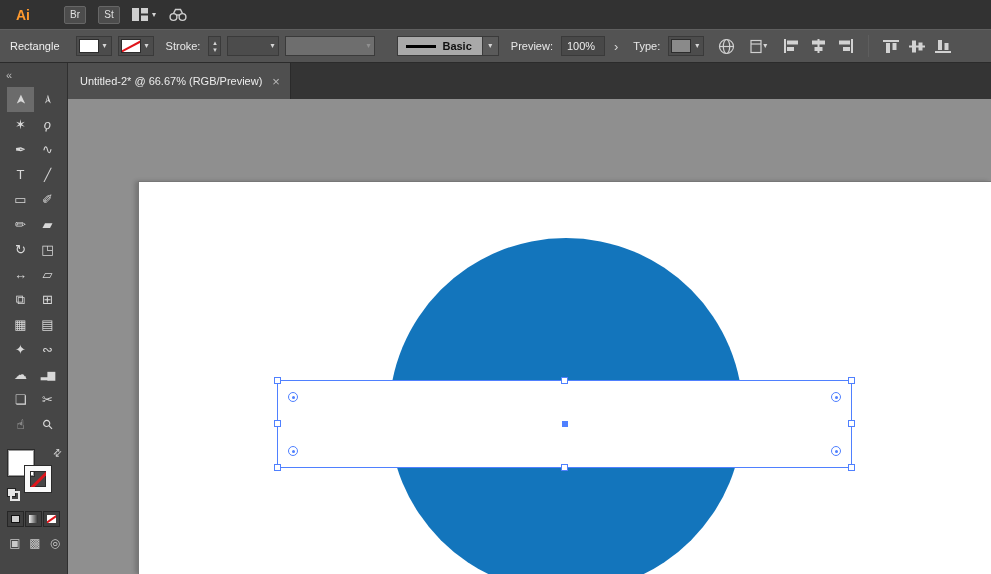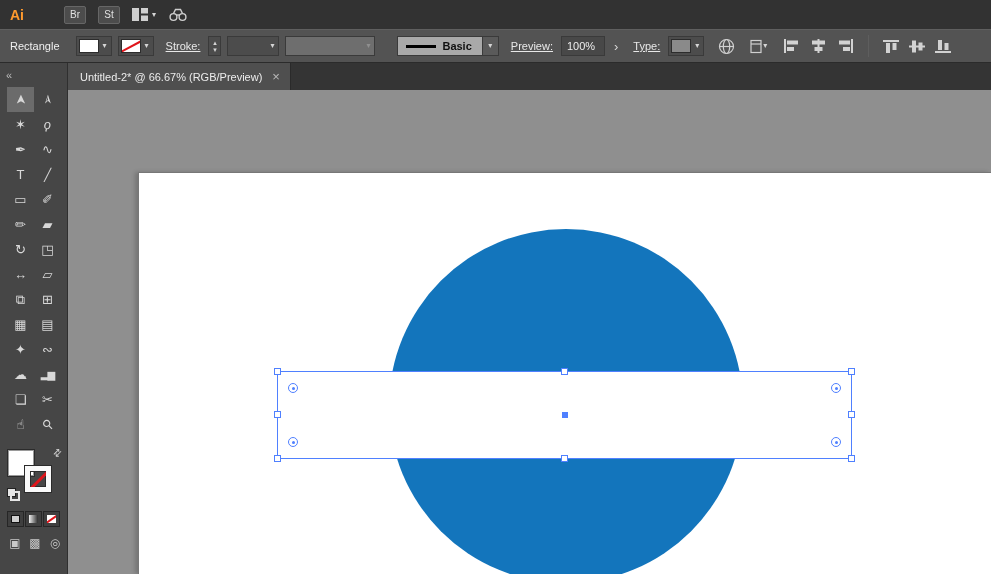--- a/index.html
+++ b/index.html
@@ -9,21 +9,21 @@
     --none-red:#E0151B;
   }
   *{margin:0;padding:0;box-sizing:border-box;}
   html,body{width:991px;height:574px;overflow:hidden;}
   body{font-family:"Liberation Sans","DejaVu Sans",sans-serif;background:#323232;font-size:12px;
        -webkit-font-smoothing:antialiased;}
   .app{width:991px;height:574px;display:flex;flex-direction:column;}
 
   
   .menubar{height:29px;background:#323232;display:flex;align-items:center;flex:0 0 auto;}
-  .logo{width:30px;text-align:center;font-weight:bold;font-size:14px;color:var(--logo-orange);padding-left:4px;}
+  .logo{width:30px;text-align:right;font-weight:bold;font-size:14px;color:var(--logo-orange);padding-left:4px;}
   .menus{display:flex;align-items:center;height:100%;}
   .menu-item{padding:0 10px;color:#e4e4e4;line-height:29px;cursor:default;}
   .mb-right{display:flex;align-items:center;gap:12px;margin-left:34px;}
   .badge{width:22px;height:18px;background:#4c4c4c;border:1px solid #666;color:#e0e0e0;
          font-size:10px;display:flex;align-items:center;justify-content:center;border-radius:2px;}
   .ws{display:flex;align-items:center;gap:4px;color:#cfcfcf;}
   .caret{font-size:8px;color:#d5d5d5;line-height:1;}
   .icon-svg{display:block;}
 
   
@@ -31,21 +31,21 @@
               display:flex;align-items:center;padding-left:10px;gap:6px;flex:0 0 auto;font-size:11px;}
   .ctx{color:#f0f0f0;margin-right:10px;}
   .sep{width:1px;height:22px;background:#464646;border-right:1px solid #5e5e5e;margin:0 4px;}
   .combo{display:flex;align-items:center;gap:0;border:1px solid #3a3a3a;background:#4c4c4c;height:20px;padding:0 0 0 2px;}
   .combo .caret{padding:0 4px;}
   .sw{width:20px;height:14px;border:1px solid #2c2c2c;}
   .fillsw{background:#fff;}
   .strokesw{background:#fff;position:relative;overflow:hidden;}
   .slash2{position:absolute;left:-3px;top:5px;width:26px;height:2px;background:var(--none-red);transform:rotate(-28deg);}
   .stylesw{background:#8a8a8a;}
-  .linklabel{color:#e8e8e8;text-decoration:underline;margin:0 2px 0 6px;}
+  .linklabel{color:#e8e8e8;margin:0 2px 0 6px;}
   .stepper{width:13px;height:20px;border:1px solid #3a3a3a;background:#4c4c4c;display:flex;flex-direction:column;
            align-items:center;justify-content:center;line-height:1;}
   .stepper .caret{font-size:7px;}
   .field{height:20px;border:1px solid #3a3a3a;background:#4c4c4c;display:flex;align-items:center;justify-content:flex-end;}
   .combo2{width:52px;}
   .combo2 .caret{padding:0 4px;}
   .disabled{width:90px;background:#6e6e6e;}
   .disabled .caret{color:#8f8f8f;}
   .brushcombo{height:20px;margin-left:16px;border:1px solid #3a3a3a;background:#a9a9a9;display:flex;align-items:center;}
   .brushline{width:30px;height:3px;background:#000;margin:0 6px 0 8px;}
@@ -94,21 +94,21 @@
   .cbtn.grad .inner{width:100%;height:100%;background:linear-gradient(90deg,#f0f0f0,#2e2e2e);}
   .cbtn.none{padding:3px;}
   .cbtn.none .inner{width:100%;height:100%;background:#fff;position:relative;overflow:hidden;}
   .cbtn.none .inner::after{content:"";position:absolute;left:-2px;top:3px;width:14px;height:2px;
         background:var(--none-red);transform:rotate(-35deg);}
   .modes{display:flex;gap:2px;margin:9px 0 0 6px;color:#c9c9c9;font-size:12px;}
   .modes span{width:18px;text-align:center;}
 
   
   .doc{flex:1;display:flex;flex-direction:column;min-width:0;}
-  .tabstrip{height:27px;background:#343434;display:flex;align-items:stretch;flex:0 0 auto;}
+  .tabstrip{height:36px;background:#343434;display:flex;align-items:stretch;flex:0 0 auto;}
   .tab{display:flex;align-items:center;gap:10px;background:#4f4f4f;padding:0 10px 0 12px;
        border-right:1px solid #2a2a2a;}
   .tab-title{color:#ececec;font-size:11px;white-space:nowrap;}
   .close{color:#b9b9b9;font-size:13px;line-height:1;}
 
   .canvas{flex:1;position:relative;background:#8F8F8F;overflow:hidden;}
   .artboard{position:absolute;left:70px;top:82px;right:0;bottom:0;background:#ffffff;
             border-left:1px solid #777;border-top:1px solid #777;box-shadow:-3px 0 4px rgba(0,0,0,.18);}
   .circle{position:absolute;left:321px;top:139px;width:354px;height:354px;border-radius:50%;
           background:var(--shape-blue);}

